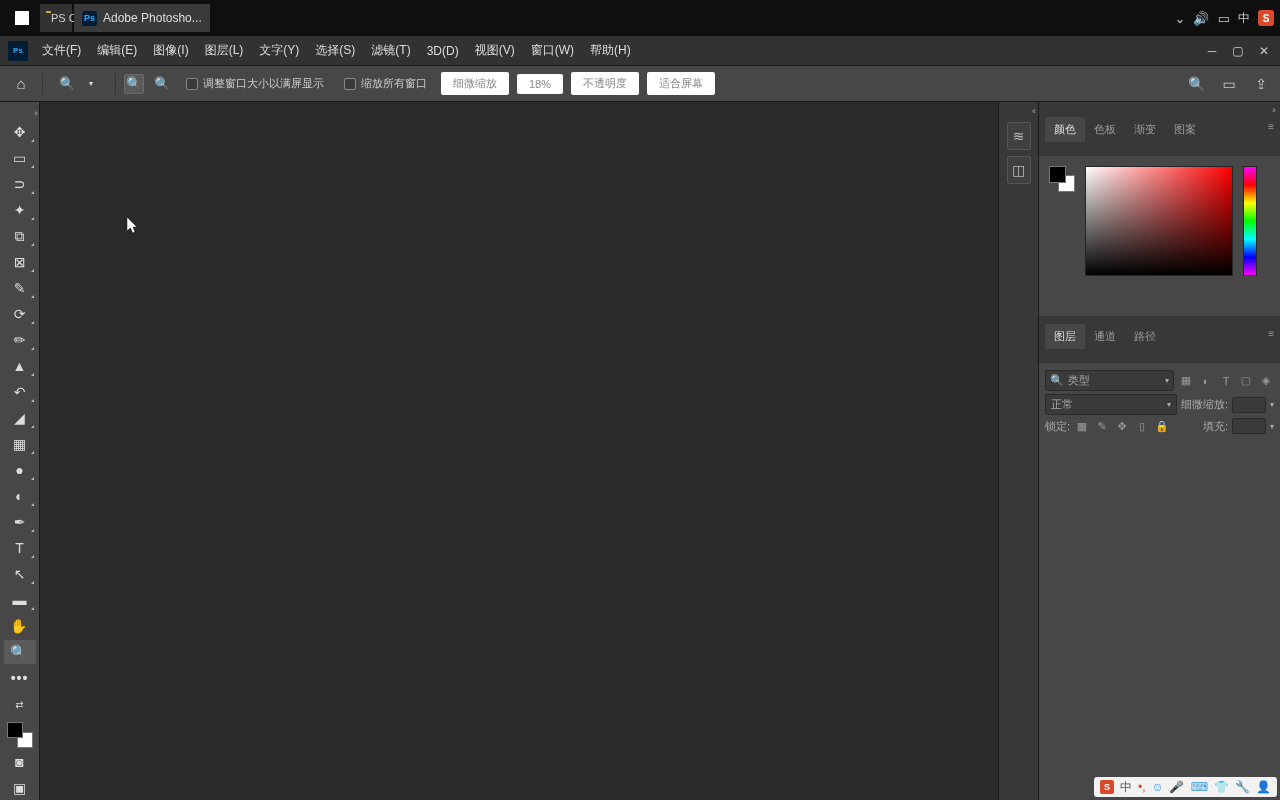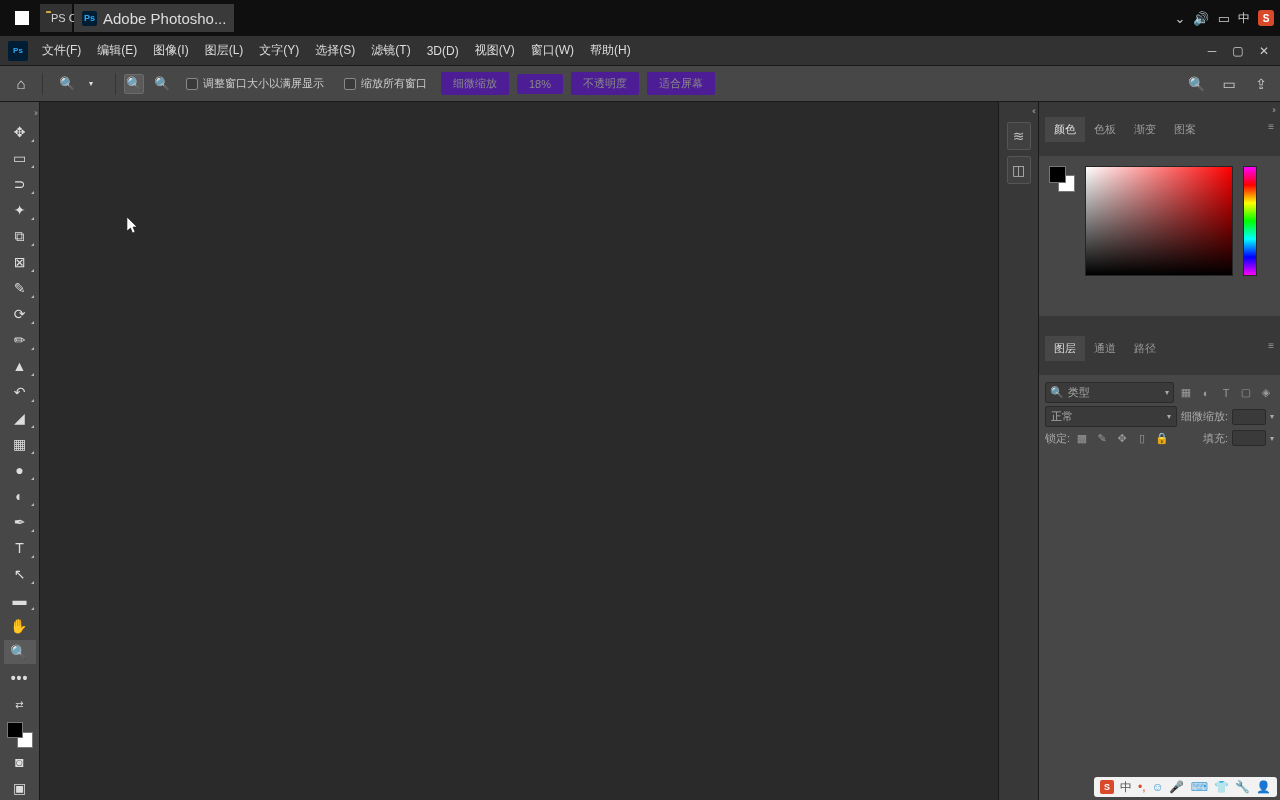--- a/index.html
+++ b/index.html
@@ -6,38 +6,38 @@
 body{width:1280px;height:800px;background:#1a1a1a;overflow:hidden;position:relative}
 .taskbar{height:36px;background:#0f0f0f;display:flex;align-items:center;padding:0 4px;position:relative}
 .tb-icon{width:32px;height:32px;display:flex;align-items:center;justify-content:center;margin:0 2px}
 .tb-win{width:14px;height:14px;background:#fff}
 .tb-folder{width:32px;height:28px;background:#323232;display:flex;align-items:center;padding:0 6px;gap:5px;margin-right:2px}
 .folder-ico{width:13px;height:11px;background:#d9a83f;border-radius:1px;position:relative}
 .folder-ico::before{content:"";position:absolute;top:-2px;left:0;width:5px;height:2px;background:#d9a83f;border-radius:1px 1px 0 0}
 .tb-folder span{color:#d4d4d4;font-size:11px;white-space:nowrap}
 .tb-app{height:28px;background:#3a3a3a;display:flex;align-items:center;padding:0 8px;gap:6px}
 .ps-logo{width:15px;height:15px;background:#001d34;color:#30a9f5;font-size:9px;font-weight:700;display:flex;align-items:center;justify-content:center;border-radius:2px}
-.tb-app span{color:#ddd;font-size:15px}
+.tb-app span{color:#ddd;font-size:12px}
 .tb-right{position:absolute;right:6px;display:flex;align-items:center;gap:8px}
 .tb-right span{color:#ccc;font-size:13px;cursor:pointer}
 .tb-s{width:16px;height:16px;background:#d94a2b;border-radius:3px;color:#fff;font-size:10px;font-weight:700;display:flex;align-items:center;justify-content:center}
 .menubar{height:30px;background:#323232;display:flex;align-items:center;padding:0 2px;position:relative;border-bottom:1px solid #1a1a1a}
 .mb-logo{width:20px;height:20px;background:#001d34;color:#30a9f5;font-size:8px;font-weight:700;display:flex;align-items:center;justify-content:center;border-radius:2px;margin:0 6px}
 .mb-item{padding:4px 8px;color:#ddd;font-size:12px;cursor:pointer}
 .mb-ctrl{position:absolute;right:4px;display:flex;gap:2px}
 .mb-btn{width:24px;height:18px;color:#ccc;display:flex;align-items:center;justify-content:center;font-size:12px;cursor:pointer}
 .optbar{height:36px;background:#474747;display:flex;align-items:center;padding:0 8px;gap:8px;border-bottom:1px solid #1a1a1a;position:relative}
 .opt-home{width:26px;height:26px;display:flex;align-items:center;justify-content:center;color:#ddd;font-size:15px;cursor:pointer}
 .opt-sep{width:1px;height:22px;background:#353535}
 .opt-zoom{display:flex;align-items:center;gap:4px;padding:0 6px}
 .opt-zi{width:20px;height:20px;display:flex;align-items:center;justify-content:center;color:#ddd;font-size:13px;cursor:pointer}
 .opt-zin{background:#5a5a5a;border:1px solid #6b6b6b;border-radius:2px}
 .opt-chk{display:flex;align-items:center;gap:5px;color:#ccc;font-size:11px;padding:0 6px}
 .opt-box{width:12px;height:12px;border:1px solid #888;border-radius:2px;background:#3a3a3a}
-.opt-btn{padding:4px 12px;color:#888;font-size:11px;background:#4c1d95;border-radius:2px;cursor:pointer}
+.opt-btn{padding:4px 12px;color:#888;font-size:11px;background:#ffffff;border-radius:2px;cursor:pointer}
 .opt-right{position:absolute;right:8px;display:flex;gap:10px}
 .opt-ri{width:22px;height:22px;color:#ccc;display:flex;align-items:center;justify-content:center;font-size:14px;cursor:pointer}
 .workspace{position:absolute;top:102px;bottom:0;left:0;right:0;display:flex}
 .toolbar{width:40px;background:#474747;border-right:1px solid #1a1a1a;display:flex;flex-direction:column;align-items:center;padding-top:6px;gap:2px}
 .tool{width:32px;height:24px;display:flex;align-items:center;justify-content:center;color:#ddd;font-size:14px;cursor:pointer;position:relative}
 .tool.active{background:#5a5a5a}
 .tool.sel::after{content:"";position:absolute;right:2px;bottom:2px;width:0;height:0;border-left:3px solid transparent;border-bottom:3px solid #bbb}
 .tool-dots{letter-spacing:1px;font-weight:700}
 .tool-swatch{width:26px;height:26px;position:relative;margin-top:4px}
 .sw-bg{position:absolute;right:0;bottom:0;width:16px;height:16px;background:#fff;border:1px solid #777}
@@ -202,21 +202,21 @@
     </div>
     <div class="color-body">
       <div class="color-swatch">
           <div class="cs-bg"></div>
           <div class="cs-fg"></div>
         </div>
       <div class="color-field"></div>
       <div class="hue-strip"></div>
     </div>
 
-    <div class="panel-hdr" style="margin-top:18px">
+    <div class="panel-hdr" style="margin-top:6px">
       <div class="tab active">图层</div>
       <div class="tab">通道</div>
       <div class="tab">路径</div>
       <div class="panel-menu">≡</div>
     </div>
     <div class="layer-body">
       <div class="layer-row">
         <div class="layer-search">
           <span>🔍</span>
           <span>类型</span>

